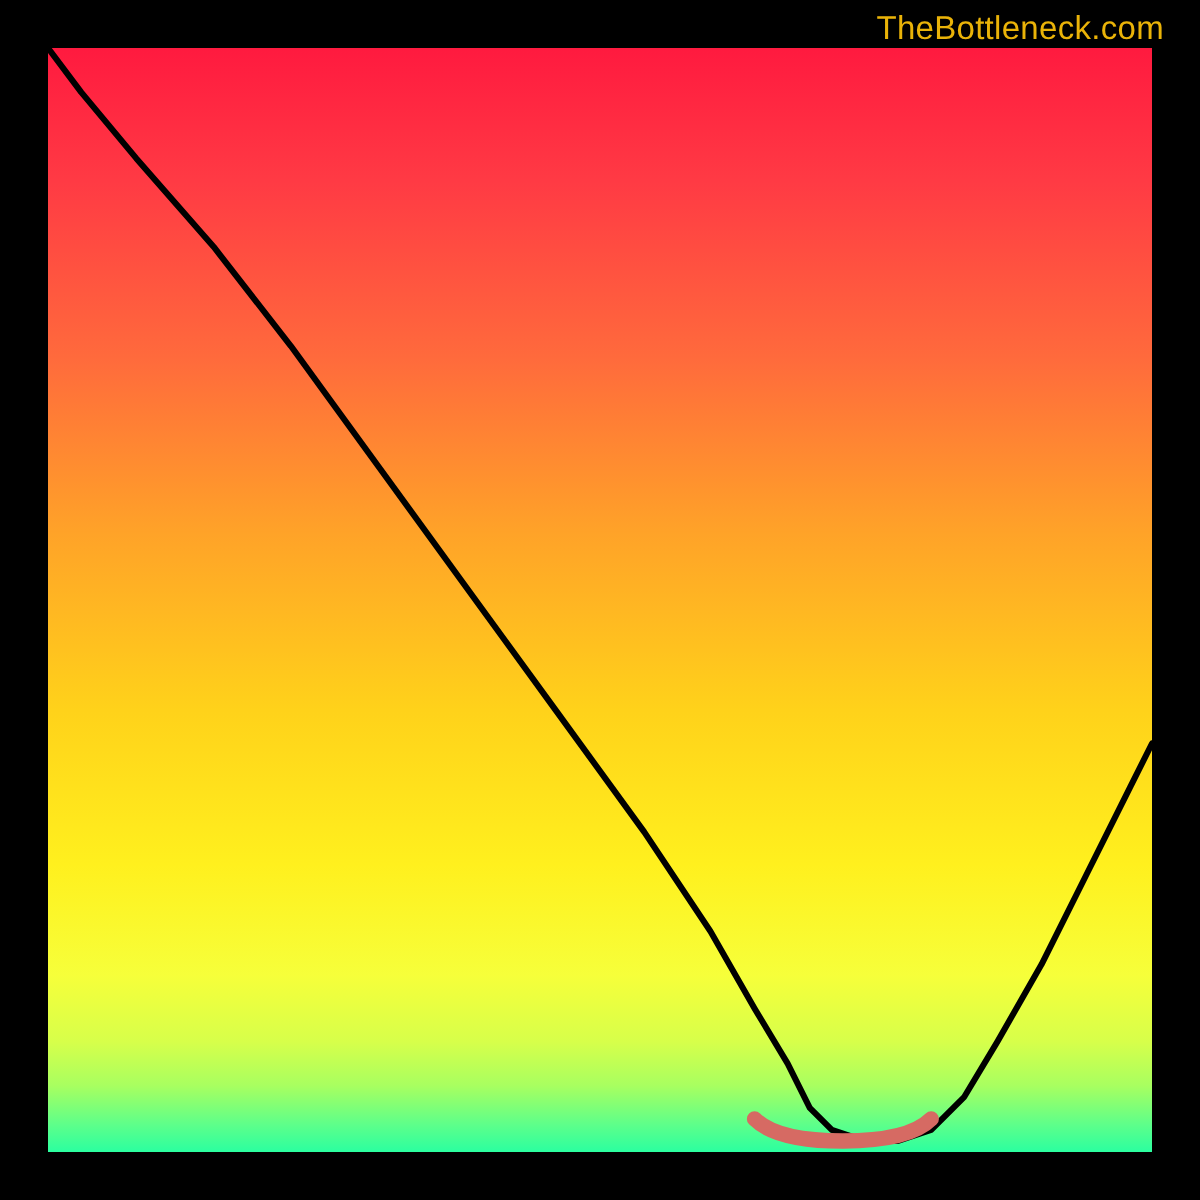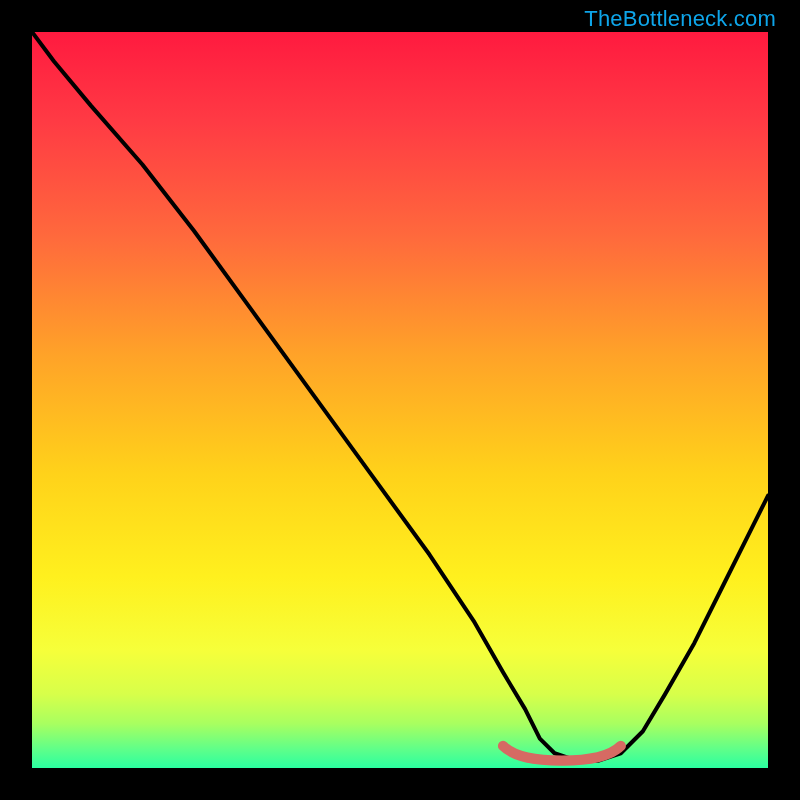--- a/index.html
+++ b/index.html
@@ -22,21 +22,21 @@
     top: 32px;
     width: 736px;
     height: 736px;
   }
   .watermark {
     position: absolute;
     top: 6px;
     right: 24px;
     font-family: Arial, Helvetica, sans-serif;
     font-size: 22px;
-    color: #0ea5e9;
+    color: #eab308;
     letter-spacing: 0.2px;
   }
 </style>
 </head>
 <body>
 
 <div class="frame">
   <div class="watermark">TheBottleneck.com</div>
 
   <svg class="plot" viewBox="0 0 100 100" preserveAspectRatio="none">

